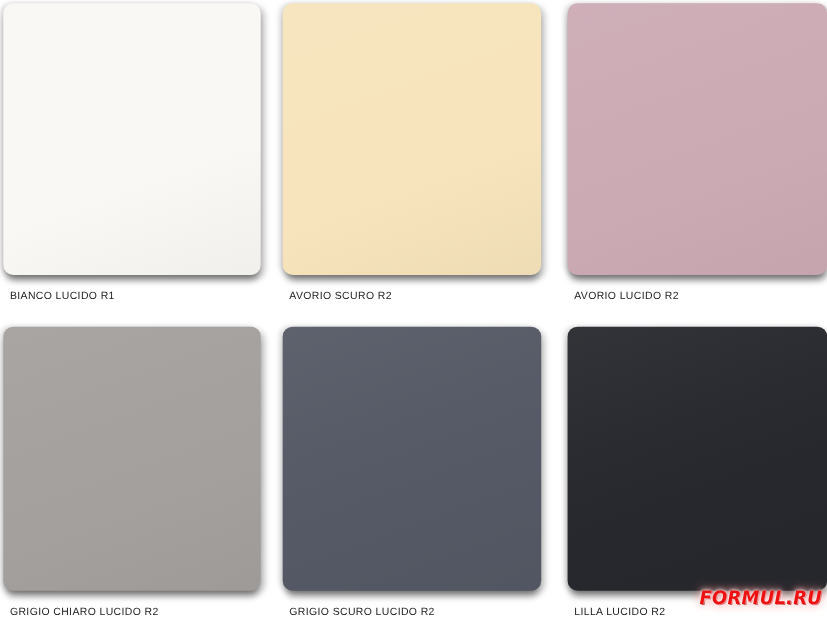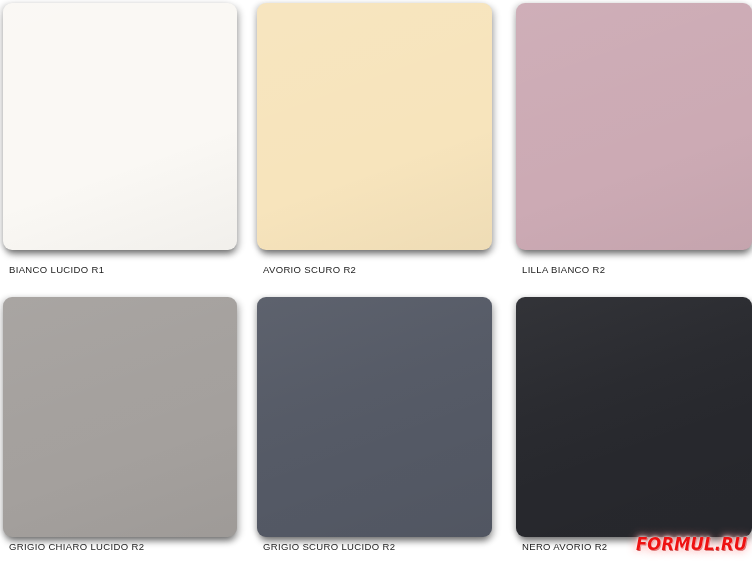--- a/index.html
+++ b/index.html
@@ -71,21 +71,21 @@
   .row-2 { top: 297px; }
 
   .w-1 .swatch-chip { width: 234px; }
   .w-2 .swatch-chip { width: 235px; }
   .w-3 .swatch-chip { width: 236px; }
 
   .row-1 .swatch-chip { height: 247px; }
   .row-2 .swatch-chip { height: 240px; }
 
   .row-1 .swatch-label { top: 261px; }
-  .row-2 .swatch-label { top: 244px; }
+  .row-2 .swatch-label { top: 254px; }
 
   #watermark {
     position: absolute;
     left: 636px;
     top: 534px;
     font-size: 17px;
     font-weight: bold;
     font-style: italic;
     letter-spacing: 0.2px;
     font-family: "DejaVu Sans", sans-serif;
@@ -110,33 +110,33 @@
     <div class="swatch-label">BIANCO LUCIDO R1</div>
   </div>
 
   <div class="swatch-cell col-2 row-1 w-2">
     <div class="swatch-chip" style="background-color: rgb(247, 228, 188);"></div>
     <div class="swatch-label">AVORIO SCURO R2</div>
   </div>
 
   <div class="swatch-cell col-3 row-1 w-3">
     <div class="swatch-chip" style="background-color: rgb(204, 170, 180);"></div>
-    <div class="swatch-label">LILLA BIANCO R2</div>
+    <div class="swatch-label">AVORIO LUCIDO R2</div>
   </div>
 
   <div class="swatch-cell col-1 row-2 w-1">
     <div class="swatch-chip" style="background-color: rgb(164, 160, 157);"></div>
     <div class="swatch-label">GRIGIO CHIARO LUCIDO R2</div>
   </div>
 
   <div class="swatch-cell col-2 row-2 w-2">
     <div class="swatch-chip" style="background-color: rgb(84, 89, 101);"></div>
     <div class="swatch-label">GRIGIO SCURO LUCIDO R2</div>
   </div>
 
   <div class="swatch-cell col-3 row-2 w-3">
     <div class="swatch-chip" style="background-color: rgb(39, 40, 45);"></div>
-    <div class="swatch-label">NERO AVORIO R2</div>
+    <div class="swatch-label">LILLA LUCIDO R2</div>
   </div>
 
 </div>
 
 <div id="watermark" style="color: rgb(238, 17, 17);">FORMUL.RU</div>
 
 </body></html>

